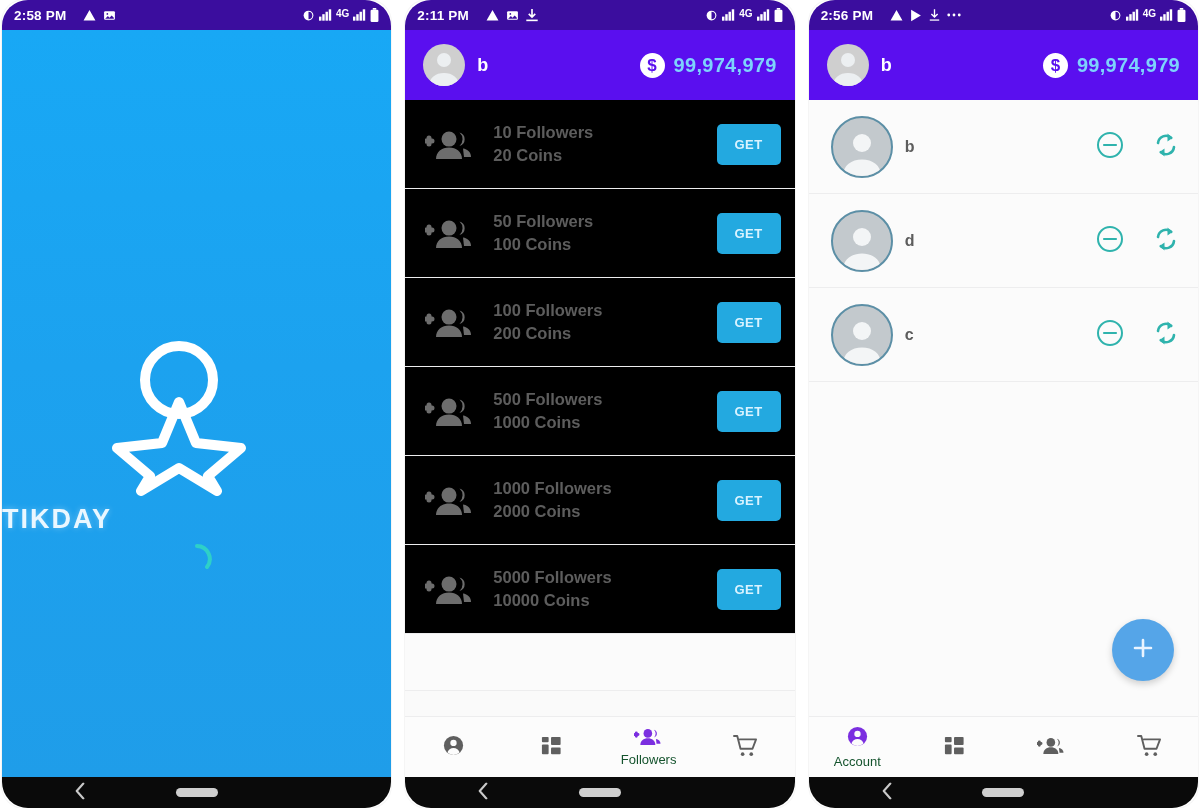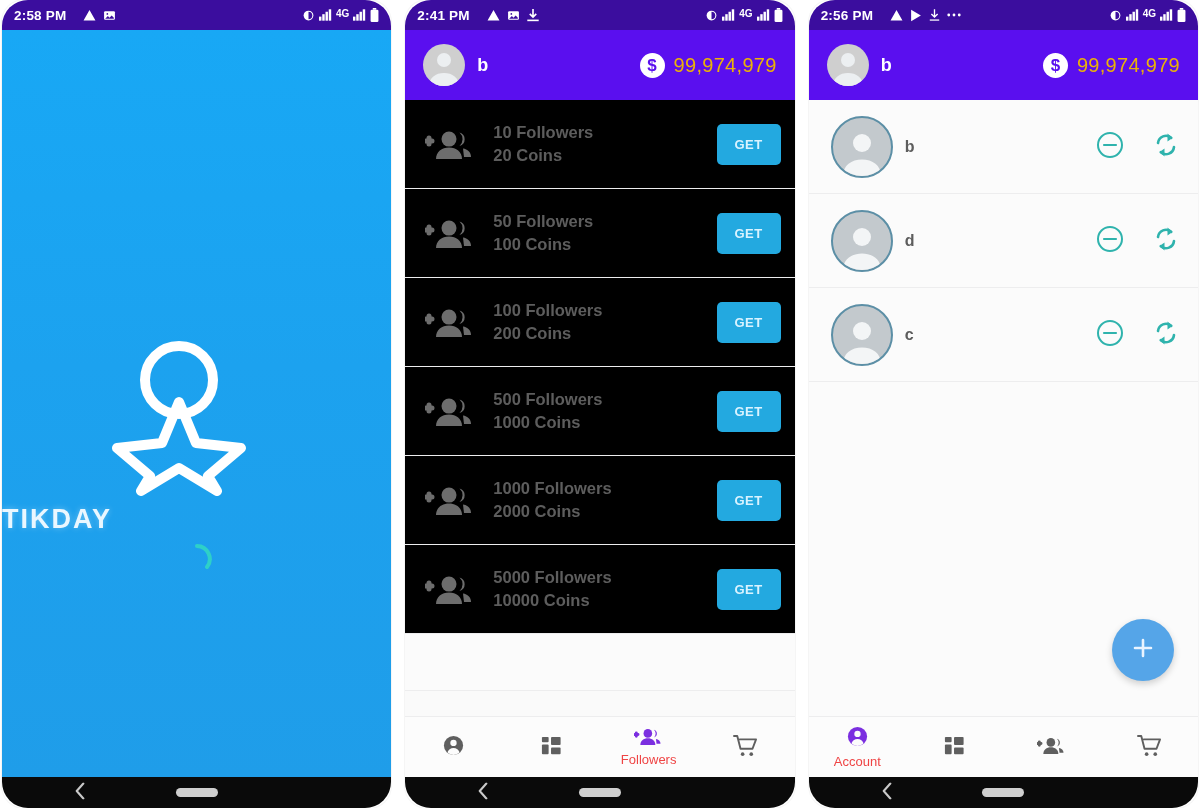--- a/index.html
+++ b/index.html
@@ -43,21 +43,21 @@
   .spinner{position:absolute;top:512px;left:50%;transform:translateX(-50%);}
 
   
   .appbar{height:70px;background:#5a0fef;display:flex;align-items:center;padding:0 18px;box-sizing:border-box;}
   .ab-avatar{width:42px;height:42px;border-radius:50%;background:#cfcfcf;display:flex;align-items:flex-end;
              justify-content:center;overflow:hidden;flex:0 0 auto;}
   .ab-name{color:#ffffff;font-size:18px;font-weight:bold;margin-left:12px;flex:1;}
   .ab-coins{display:flex;align-items:center;gap:9px;}
   .coin-badge{width:25px;height:25px;border-radius:50%;background:#fff;color:#5a0fef;font-size:17px;
               font-weight:bold;display:flex;align-items:center;justify-content:center;line-height:1;}
-  .ab-amount{color:#eab308;font-size:20px;font-weight:normal;letter-spacing:.3px;}
+  .ab-amount{color:#7dd3fc;font-size:20px;font-weight:bold;letter-spacing:.3px;}
 
   
   .list{background:#fbfbfb;}
   .store-row{height:89px;display:flex;align-items:center;padding:0 14px 0 20px;box-sizing:border-box;
              border-bottom:1px solid #ececed;background:#000000;}
   .store-icon{flex:0 0 auto;width:62px;display:flex;align-items:center;}
   .store-txt{flex:1;padding-left:6px;}
   .store-l1{font-size:16.5px;color:#5d5d5d;font-weight:bold;line-height:1.42;}
   .store-l2{font-size:16.5px;color:#5d5d5d;font-weight:bold;line-height:1.42;}
   .get-btn{width:64px;height:41px;border-radius:5px;background:#23a9e0;color:#d9f3ff;border:0;
@@ -75,21 +75,21 @@
   .acct-empty{background:#fbfbfb;flex:1;}
 
   .fab{position:absolute;right:24px;bottom:96px;width:62px;height:62px;border-radius:50%;
        background:#55a5e8;display:flex;align-items:center;justify-content:center;cursor:pointer;
        box-shadow:0 3px 7px rgba(0,0,0,.18);}
 
   
   .tabbar{position:absolute;left:0;right:0;bottom:0;height:60px;background:#fcfcfc;border-top:1px solid #ededee;
           display:flex;align-items:center;}
   .tab{flex:1;display:flex;flex-direction:column;align-items:center;justify-content:center;gap:2px;cursor:pointer;}
-  .tab-label{font-size:13px;color:#ef4444;font-weight:normal;}
+  .tab-label{font-size:13px;color:#14532d;font-weight:normal;}
 
   .flexcol{display:flex;flex-direction:column;height:100%;}
 </style>
 </head>
 <body>
 
 <div class="stage">
 
   <div class="phone p1">
     <div class="statusbar" style="background:#3b0d9e;">
@@ -164,21 +164,21 @@
             <path d="M9 1 L2 9 L9 17" fill="none" stroke="#c9c9c9" stroke-width="2.2" stroke-linecap="round" stroke-linejoin="round"></path>
           </svg>
       </span>
       <span class="nav-pill"></span>
     </div>
   </div>
 
   <div class="phone p2">
     <div class="statusbar">
       <div class="sb-left">
-        <span class="sb-time">2:41 PM</span>
+        <span class="sb-time">2:11 PM</span>
         <span class="sb-ico">
           <svg width="13" height="13" viewBox="0 0 24 24">
               <path fill="#fff" d="M12 2 1 21h22L12 2zm1 14h-2v2h2v-2zm0-7h-2v5h2V9z"></path>
             </svg>
         </span>
         <span class="sb-ico">
           <svg width="13" height="13" viewBox="0 0 24 24">
               <rect x="2" y="4" width="20" height="16" rx="2" fill="#fff"></rect>
               <circle cx="8" cy="9" r="1.6" fill="#3b0d9e"></circle>
               <path d="M4 18l5-5 3 3 4-4 4 4v2H4z" fill="#3b0d9e"></path>

